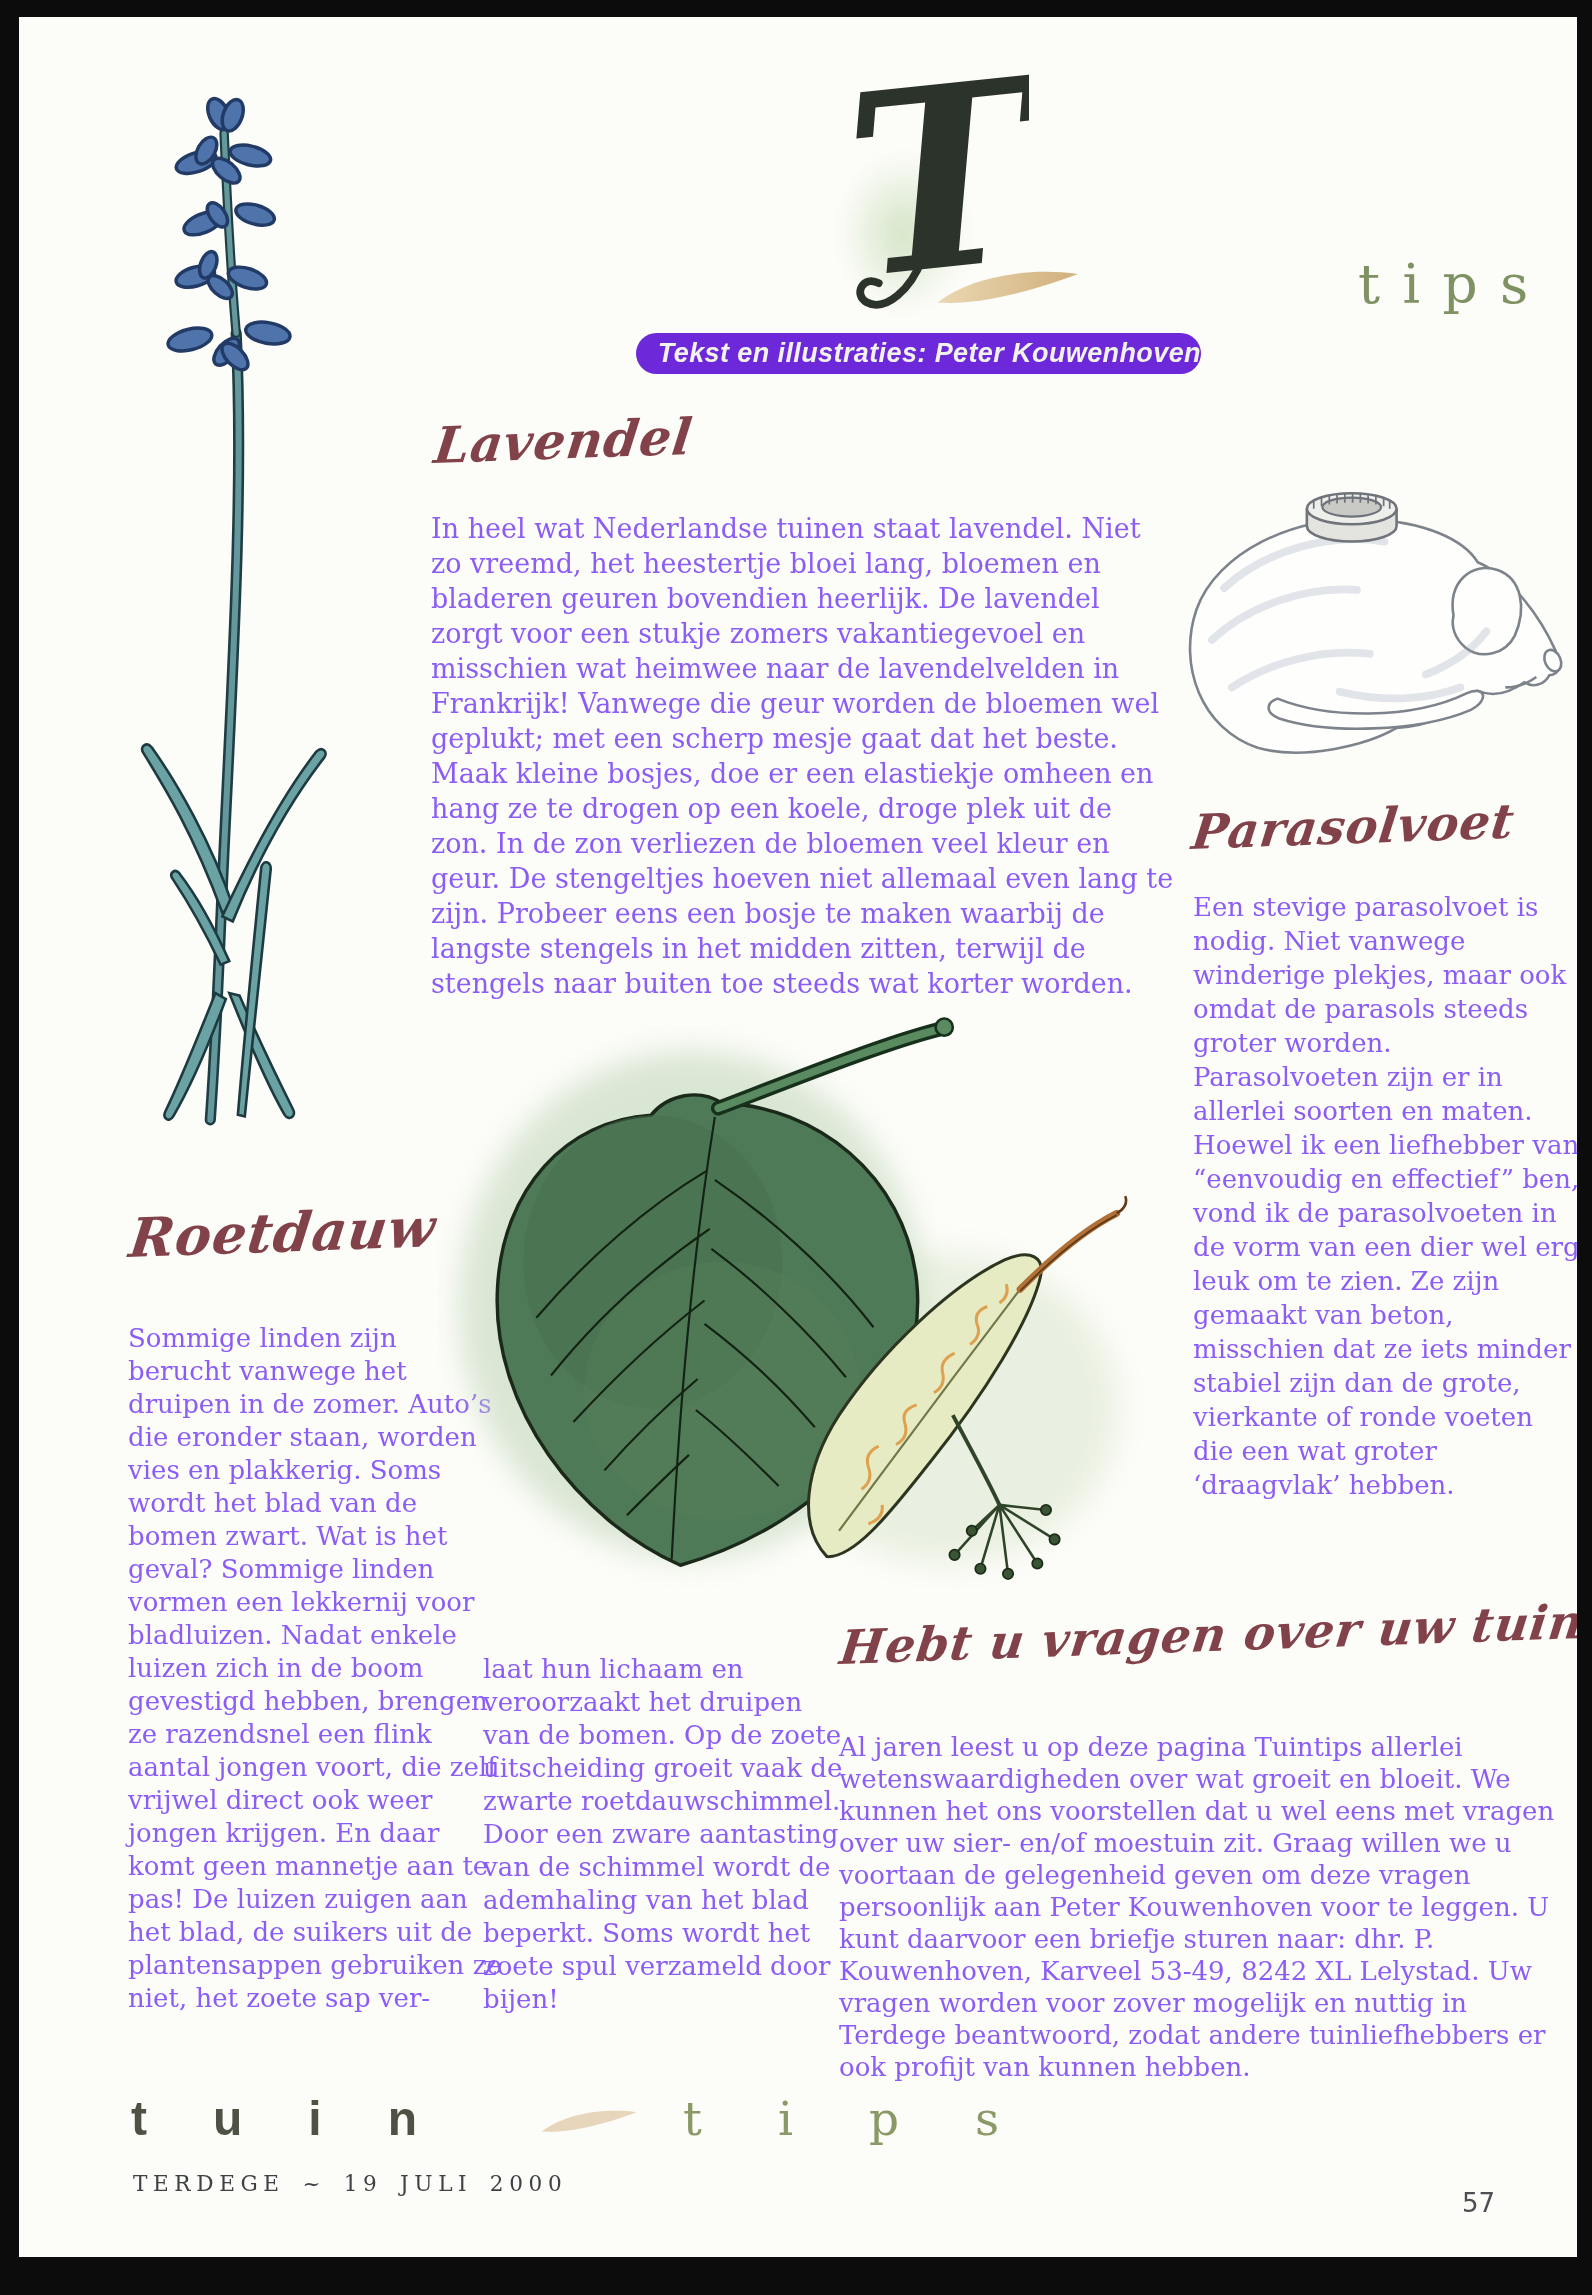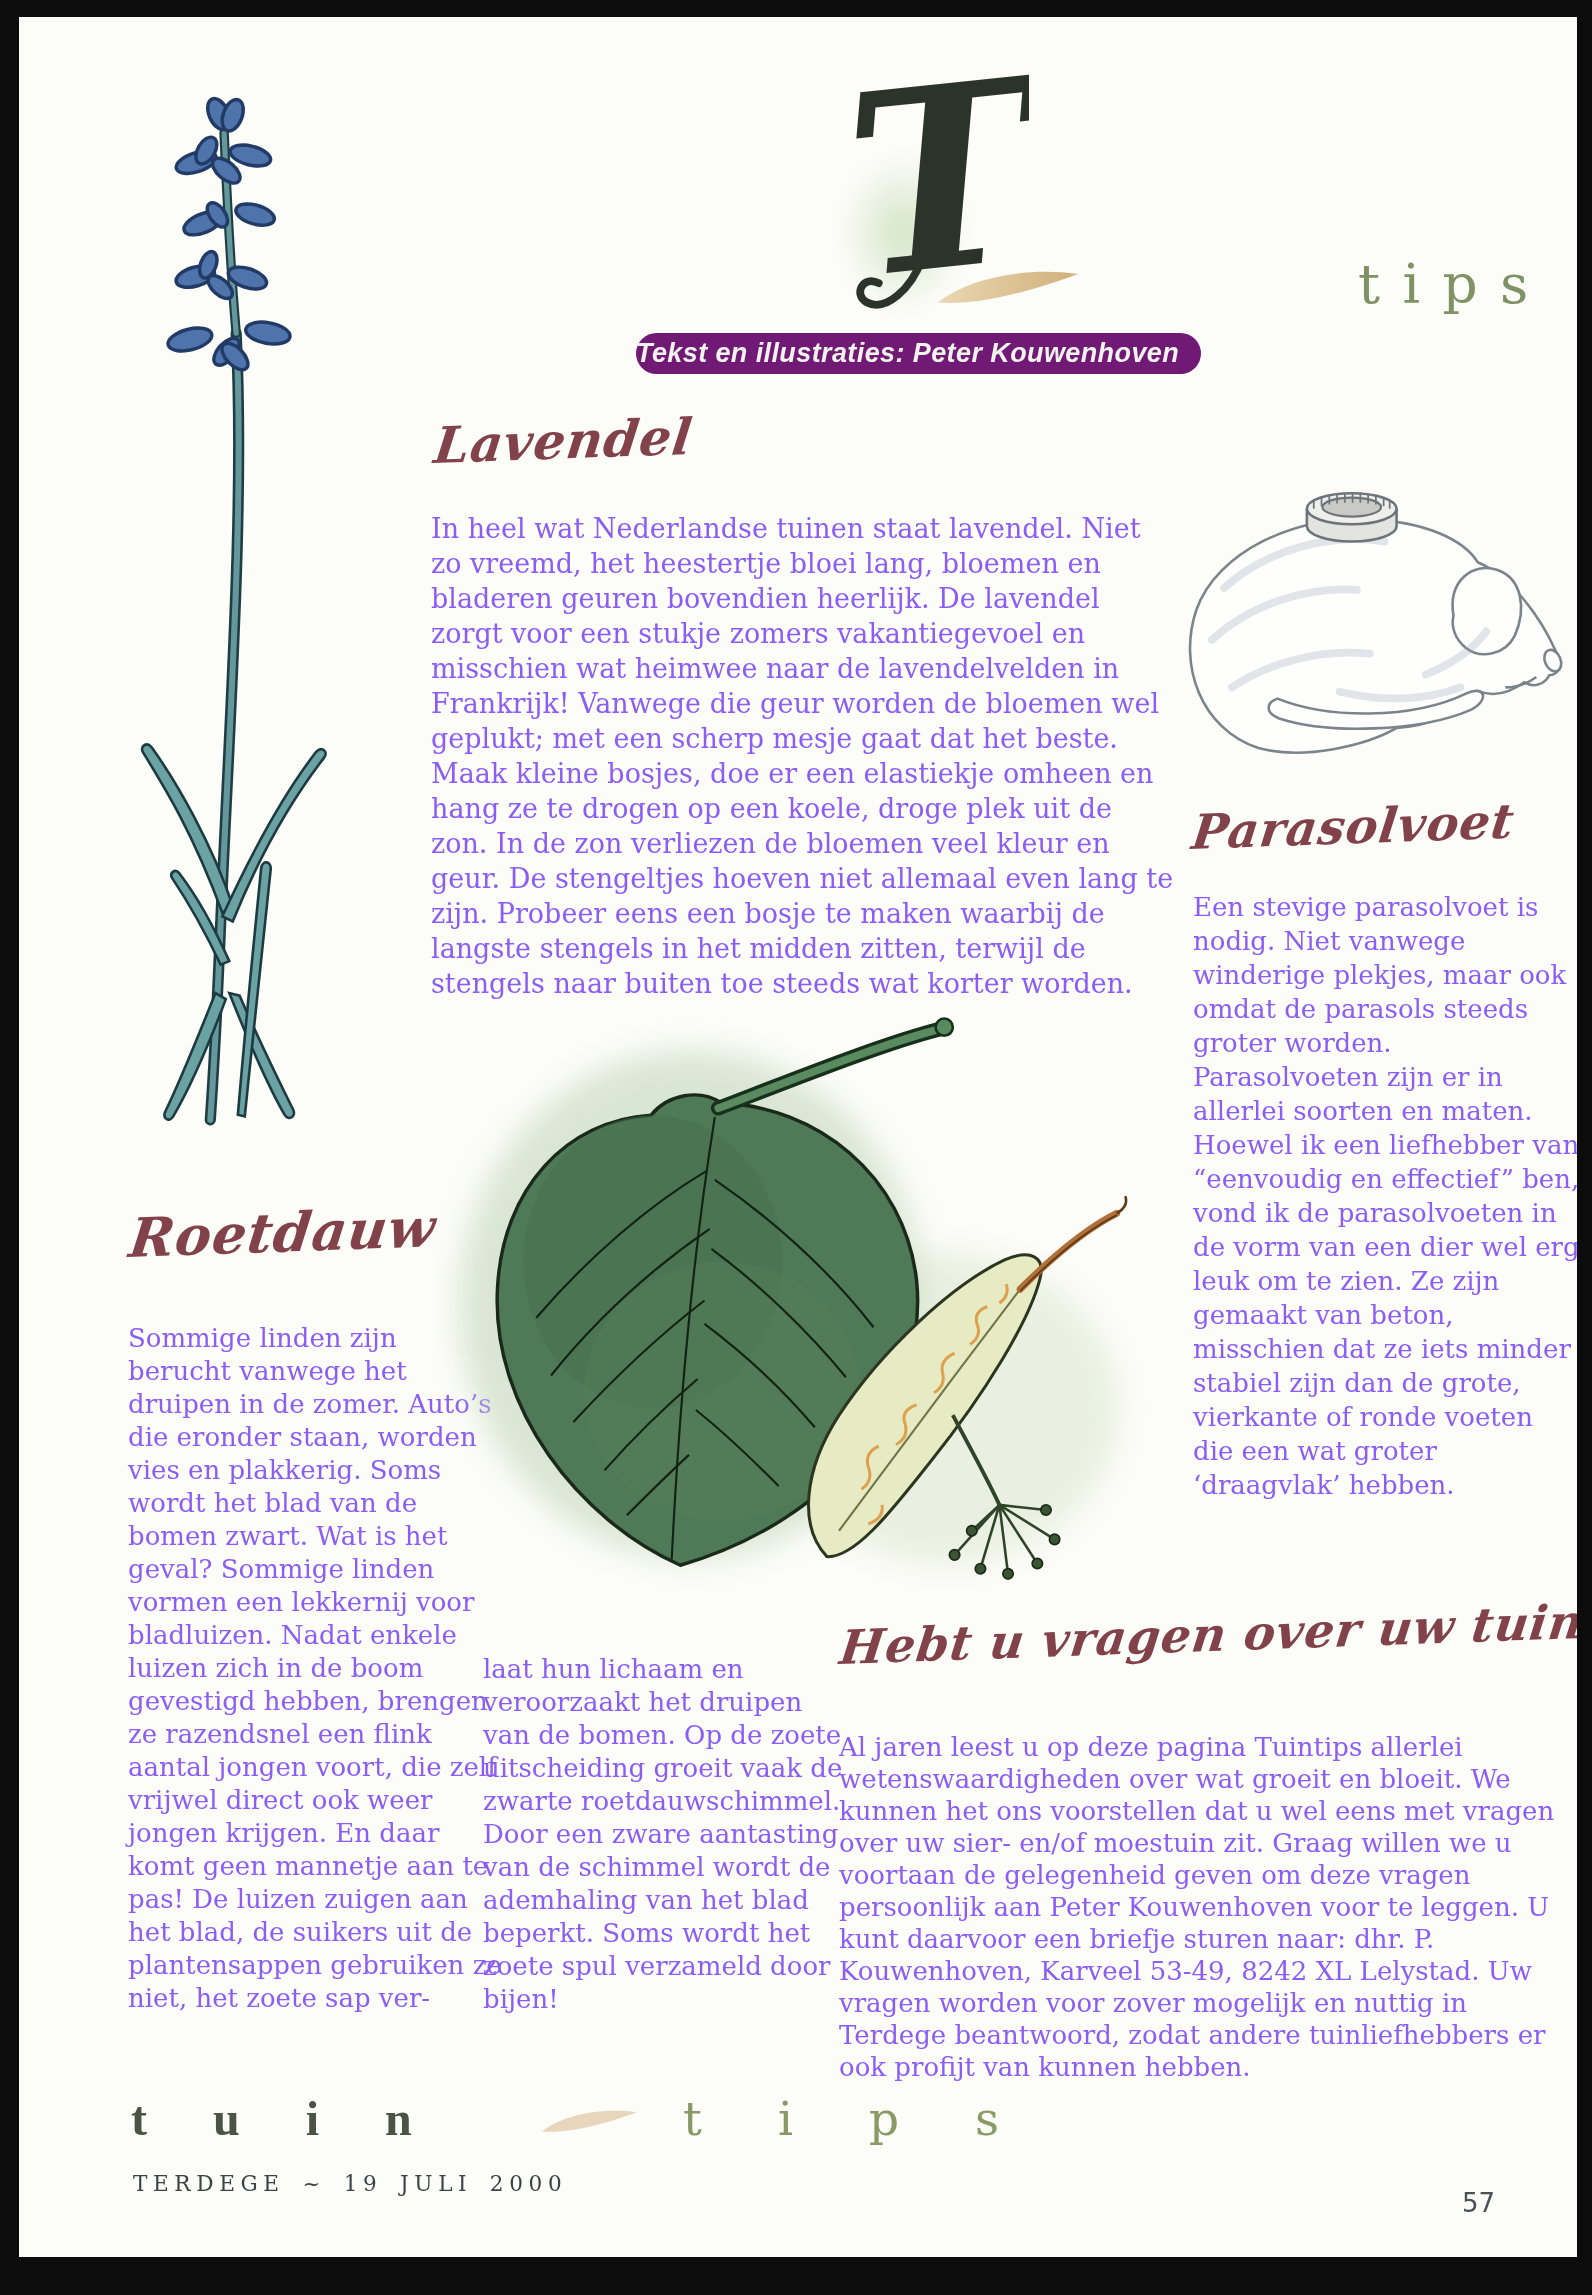--- a/index.html
+++ b/index.html
@@ -5,31 +5,31 @@
   * { margin:0; padding:0; box-sizing:border-box; }
   html,body { width:1592px; height:2295px; }
   body { position:relative; background:#0c0c0c; font-family:"DejaVu Serif", serif; }
   .page { position:absolute; left:19px; top:17.3px; width:1558px; height:2240px;
           background:#fcfcf8; overflow:hidden; }
   .abs { position:absolute; }
   .script-head { font-family:"DejaVu Serif", serif; font-style:italic; font-weight:bold;
                  color:#82424a; white-space:nowrap; letter-spacing:0.9px;
                  transform:rotate(-2deg) skewX(-9deg); transform-origin:left bottom; }
   .body-text { color:#8b5cf6; text-align:left; }
-  .banner { background:#701a75; border-radius:22.4px; display:flex; align-items:center;
-            justify-content:flex-start; }
+  .banner { background:#6d28d9; border-radius:22.4px; display:flex; align-items:center;
+            justify-content:flex-end; }
   .banner span { font-family:"Liberation Sans", sans-serif; font-style:italic;
                  font-weight:bold; font-size:27px; color:#f2f2ec; letter-spacing:0.4px; }
   .logo-uin { font-family:"DejaVu Sans", sans-serif; font-weight:bold; font-size:112px;
               line-height:1; letter-spacing:24px; color:#3c4238; white-space:nowrap; }
   .logo-tips { font-family:"DejaVu Serif", serif; font-size:55px; line-height:1;
                letter-spacing:22.4px; color:#7e9263; white-space:nowrap; }
   .smudge { background:radial-gradient(closest-side, #d3e4c6 0%, rgba(211,228,198,0) 70%);
             filter:blur(8.6px); }
-  .foot-tuin { font-family:Liberation Serif, serif; font-weight:bold; font-size:48px;
+  .foot-tuin { font-family:Liberation Sans, sans-serif; font-weight:bold; font-size:48px;
                line-height:1; letter-spacing:66px; color:#4d5244; white-space:nowrap; }
   .foot-tips { font-family:"DejaVu Serif", serif; font-size:47px; line-height:1;
                letter-spacing:76px; color:#8a9a66; white-space:nowrap; }
   .foot-issue { font-family:"DejaVu Serif", serif; font-size:21.6px; letter-spacing:5.6px;
                 word-spacing:5.2px; color:#3e4245; white-space:nowrap; }
   .foot-page { font-family:"DejaVu Sans", sans-serif; font-size:26px; color:#4c5053;margin-top:20px; }
 </style>
 </head>
 <body>
 

